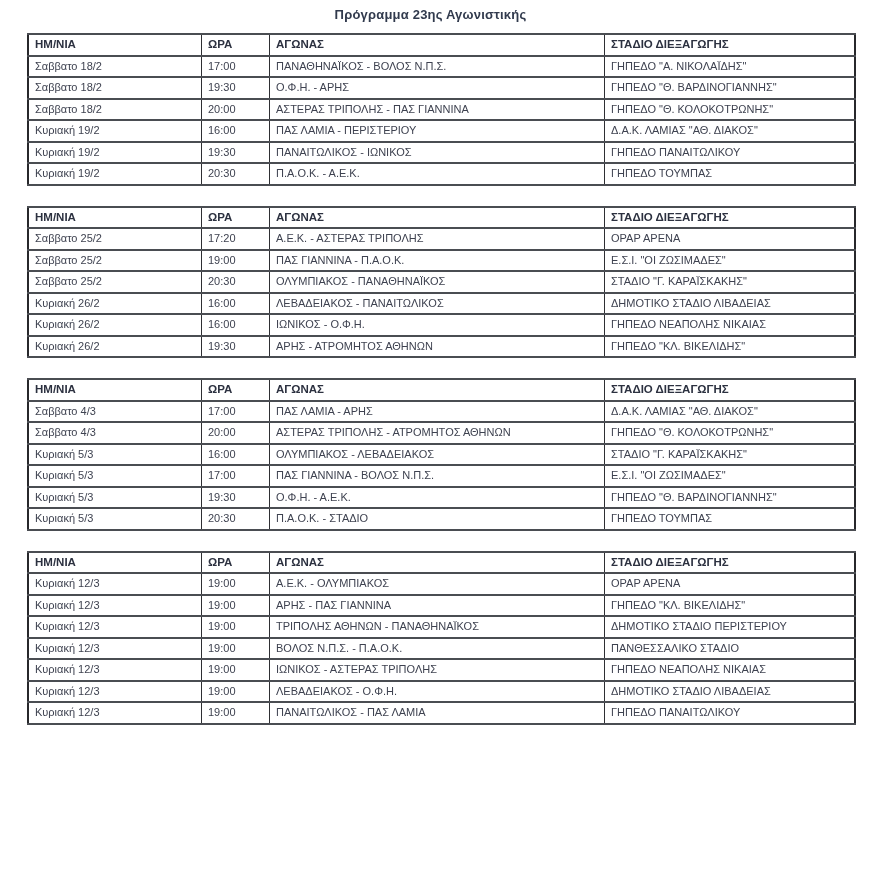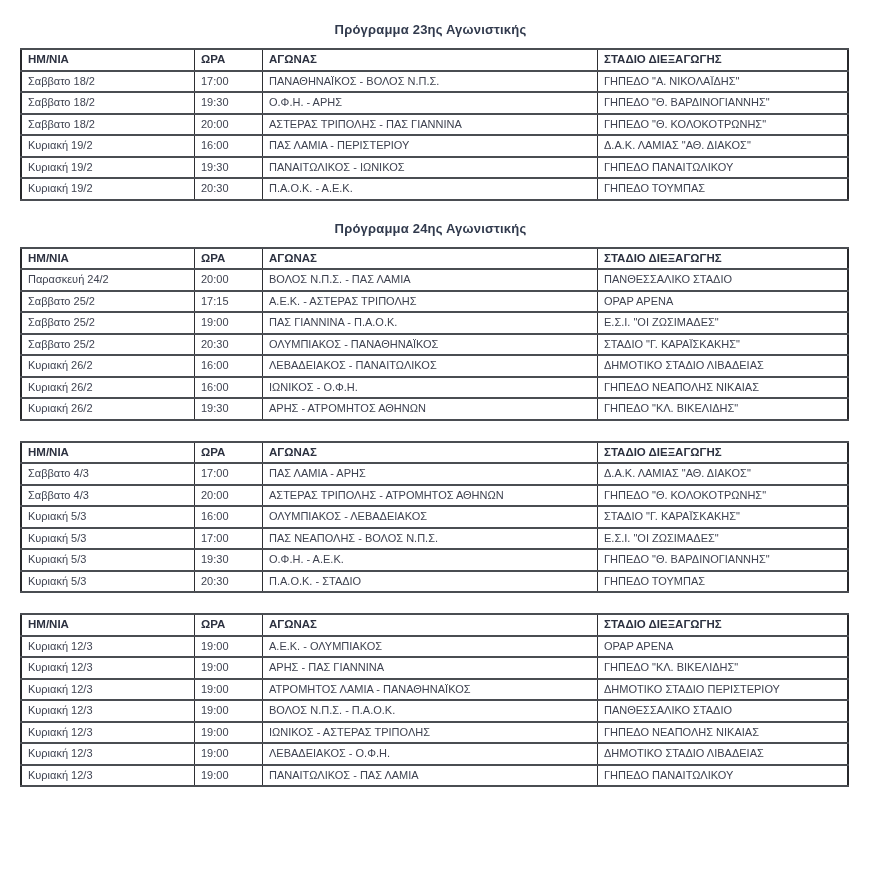--- a/index.html
+++ b/index.html
@@ -5,41 +5,41 @@
   html, body {
     margin: 0;
     padding: 0;
     background: #ffffff;
   }
   .page {
     position: relative;
     width: 880px;
     height: 892px;
     box-sizing: border-box;
-    padding-top: 22px;
+    padding-top: 7px;
     background: #ffffff;
     font-family: "Liberation Sans", "DejaVu Sans", sans-serif;
     overflow: hidden;
   }
   .section + .section {
     margin-top: 20px;
   }
   .section-title {
     width: 829px;
     margin: 0 0 11px 16px;
     text-align: center;
     font-size: 13px;
     line-height: 15px;
     font-weight: bold;
     color: #313a4d;
     letter-spacing: 0.2px;
   }
   table.fixture-table {
     width: 829px;
-    margin-left: 20px;
+    margin-left: 27px;
     border-collapse: collapse;
     table-layout: fixed;
     border: 2.5px solid #27282b;
     font-size: 11px;
     color: #3e4250;
   }
   table.fixture-table th,
   table.fixture-table td {
     border-left: 1.5px solid #2e2f33;
     border-right: 1.5px solid #2e2f33;
@@ -114,40 +114,33 @@
               <td class="col-date">Κυριακή 19/2</td>
               <td class="col-time">20:30</td>
               <td class="col-match">Π.Α.Ο.Κ. - Α.Ε.Κ.</td>
               <td class="col-stadium">ΓΗΠΕΔΟ ΤΟΥΜΠΑΣ</td>
             </tr>
           </tbody>
     </table>
   </section>
 
   <section class="section">
-    <h2 class="section-title">Πρόγραμμα 24ης Αγωνιστικής</h2>
-    <table class="fixture-table">
-      <thead>
-        <tr>
-              <th class="col-date">ΗΜ/ΝΙΑ</th>
-              <th class="col-time">ΩΡΑ</th>
-              <th class="col-match">ΑΓΩΝΑΣ</th>
-              <th class="col-stadium">ΣΤΑΔΙΟ ΔΙΕΞΑΓΩΓΗΣ</th>
-            </tr>
-      </thead>
-      <tbody>
-            <tr>
-              <td class="col-date">Παρασκευή 24/2</td>
-              <td class="col-time">20:00</td>
-              <td class="col-match">ΒΟΛΟΣ Ν.Π.Σ. - ΠΑΣ ΛΑΜΙΑ</td>
-              <td class="col-stadium">ΠΑΝΘΕΣΣΑΛΙΚΟ ΣΤΑΔΙΟ</td>
-            </tr>
+    <table class="fixture-table">
+      <thead>
+        <tr>
+              <th class="col-date">ΗΜ/ΝΙΑ</th>
+              <th class="col-time">ΩΡΑ</th>
+              <th class="col-match">ΑΓΩΝΑΣ</th>
+              <th class="col-stadium">ΣΤΑΔΙΟ ΔΙΕΞΑΓΩΓΗΣ</th>
+            </tr>
+      </thead>
+      <tbody>
             <tr>
               <td class="col-date">Σαββατο 25/2</td>
-              <td class="col-time">17:15</td>
+              <td class="col-time">17:20</td>
               <td class="col-match">Α.Ε.Κ. - ΑΣΤΕΡΑΣ ΤΡΙΠΟΛΗΣ</td>
               <td class="col-stadium">OPAP APENA</td>
             </tr>
             <tr>
               <td class="col-date">Σαββατο 25/2</td>
               <td class="col-time">19:00</td>
               <td class="col-match">ΠΑΣ ΓΙΑΝΝΙΝΑ - Π.Α.Ο.Κ.</td>
               <td class="col-stadium">Ε.Σ.Ι. "ΟΙ ΖΩΣΙΜΑΔΕΣ"</td>
             </tr>
             <tr>
@@ -203,21 +196,21 @@
             </tr>
             <tr>
               <td class="col-date">Κυριακή 5/3</td>
               <td class="col-time">16:00</td>
               <td class="col-match">ΟΛΥΜΠΙΑΚΟΣ - ΛΕΒΑΔΕΙΑΚΟΣ</td>
               <td class="col-stadium">ΣΤΑΔΙΟ "Γ. ΚΑΡΑΪΣΚΑΚΗΣ"</td>
             </tr>
             <tr>
               <td class="col-date">Κυριακή 5/3</td>
               <td class="col-time">17:00</td>
-              <td class="col-match">ΠΑΣ ΝΕΑΠΟΛΗΣ - ΒΟΛΟΣ Ν.Π.Σ.</td>
+              <td class="col-match">ΠΑΣ ΓΙΑΝΝΙΝΑ - ΒΟΛΟΣ Ν.Π.Σ.</td>
               <td class="col-stadium">Ε.Σ.Ι. "ΟΙ ΖΩΣΙΜΑΔΕΣ"</td>
             </tr>
             <tr>
               <td class="col-date">Κυριακή 5/3</td>
               <td class="col-time">19:30</td>
               <td class="col-match">Ο.Φ.Η. - Α.Ε.Κ.</td>
               <td class="col-stadium">ΓΗΠΕΔΟ "Θ. ΒΑΡΔΙΝΟΓΙΑΝΝΗΣ"</td>
             </tr>
             <tr>
               <td class="col-date">Κυριακή 5/3</td>
@@ -248,21 +241,21 @@
             </tr>
             <tr>
               <td class="col-date">Κυριακή 12/3</td>
               <td class="col-time">19:00</td>
               <td class="col-match">ΑΡΗΣ - ΠΑΣ ΓΙΑΝΝΙΝΑ</td>
               <td class="col-stadium">ΓΗΠΕΔΟ "ΚΛ. ΒΙΚΕΛΙΔΗΣ"</td>
             </tr>
             <tr>
               <td class="col-date">Κυριακή 12/3</td>
               <td class="col-time">19:00</td>
-              <td class="col-match">ΑΤΡΟΜΗΤΟΣ ΛΑΜΙΑ - ΠΑΝΑΘΗΝΑΪΚΟΣ</td>
+              <td class="col-match">ΤΡΙΠΟΛΗΣ ΑΘΗΝΩΝ - ΠΑΝΑΘΗΝΑΪΚΟΣ</td>
               <td class="col-stadium">ΔΗΜΟΤΙΚΟ ΣΤΑΔΙΟ ΠΕΡΙΣΤΕΡΙΟΥ</td>
             </tr>
             <tr>
               <td class="col-date">Κυριακή 12/3</td>
               <td class="col-time">19:00</td>
               <td class="col-match">ΒΟΛΟΣ Ν.Π.Σ. - Π.Α.Ο.Κ.</td>
               <td class="col-stadium">ΠΑΝΘΕΣΣΑΛΙΚΟ ΣΤΑΔΙΟ</td>
             </tr>
             <tr>
               <td class="col-date">Κυριακή 12/3</td>

